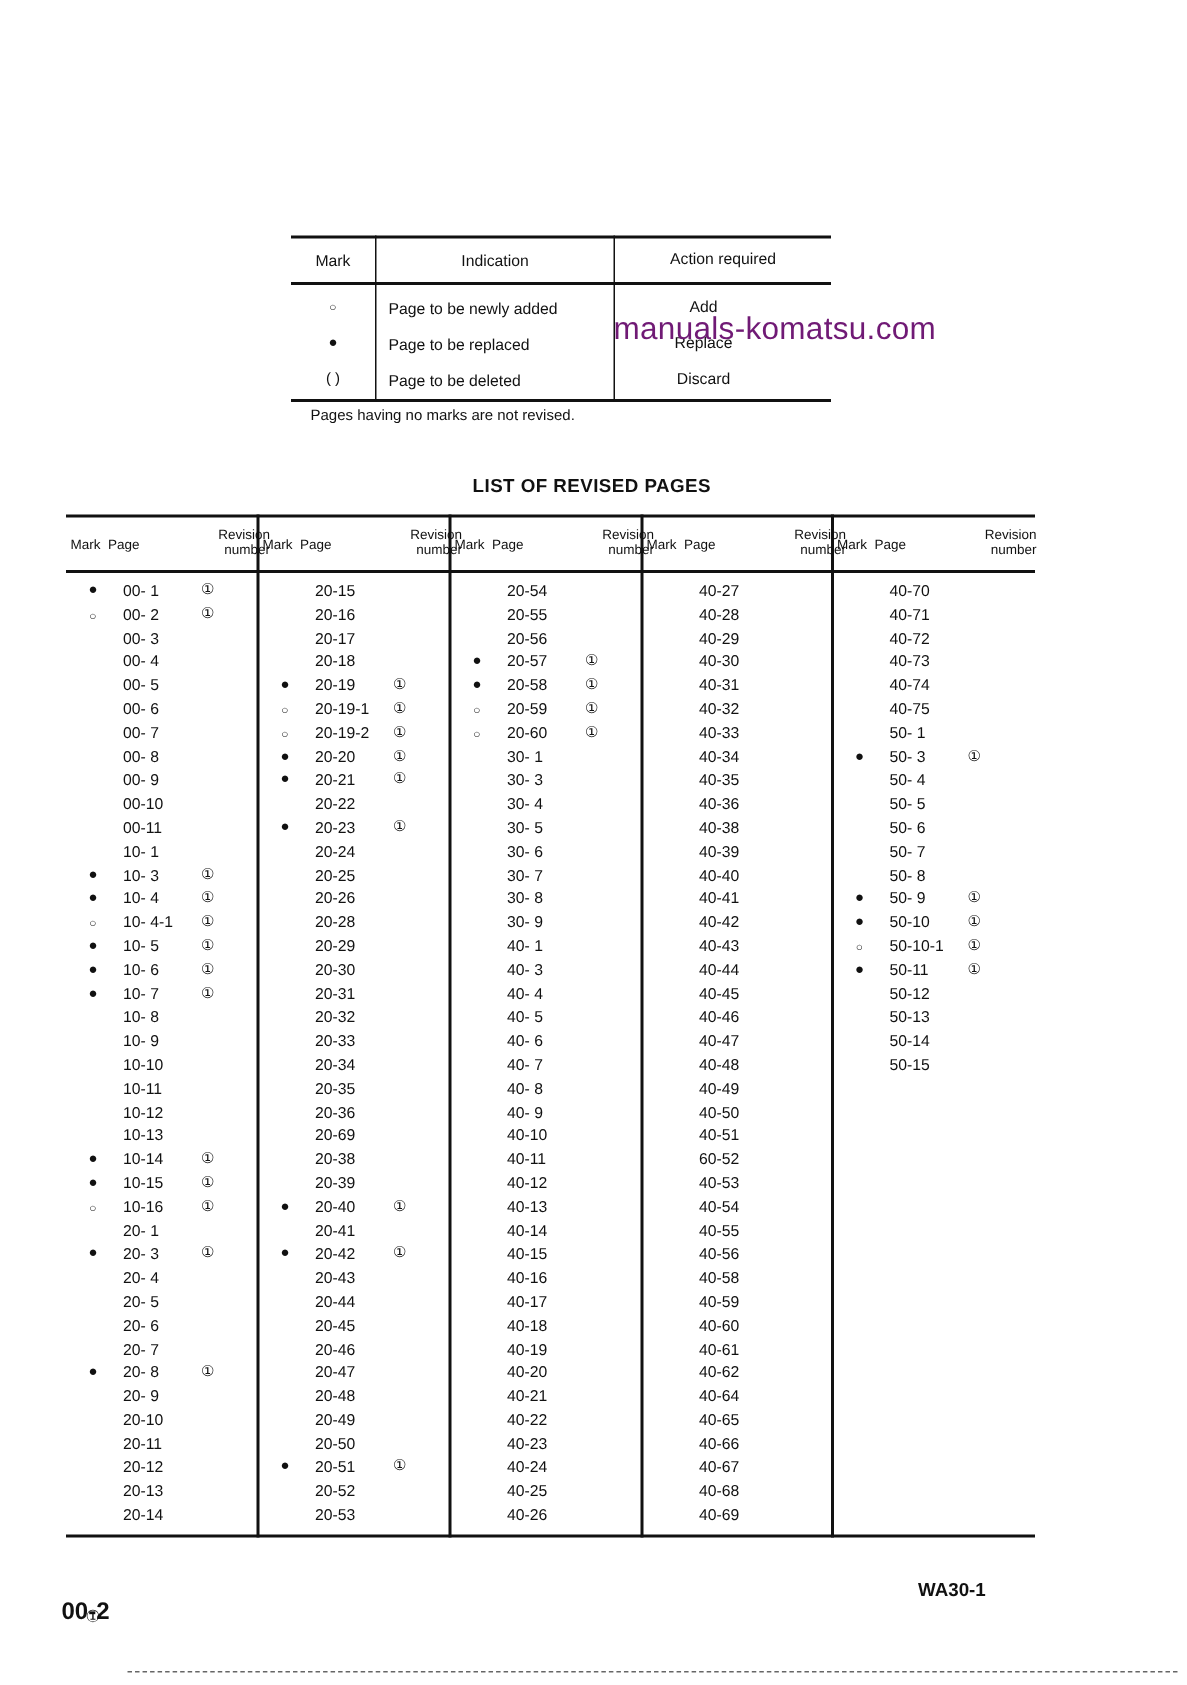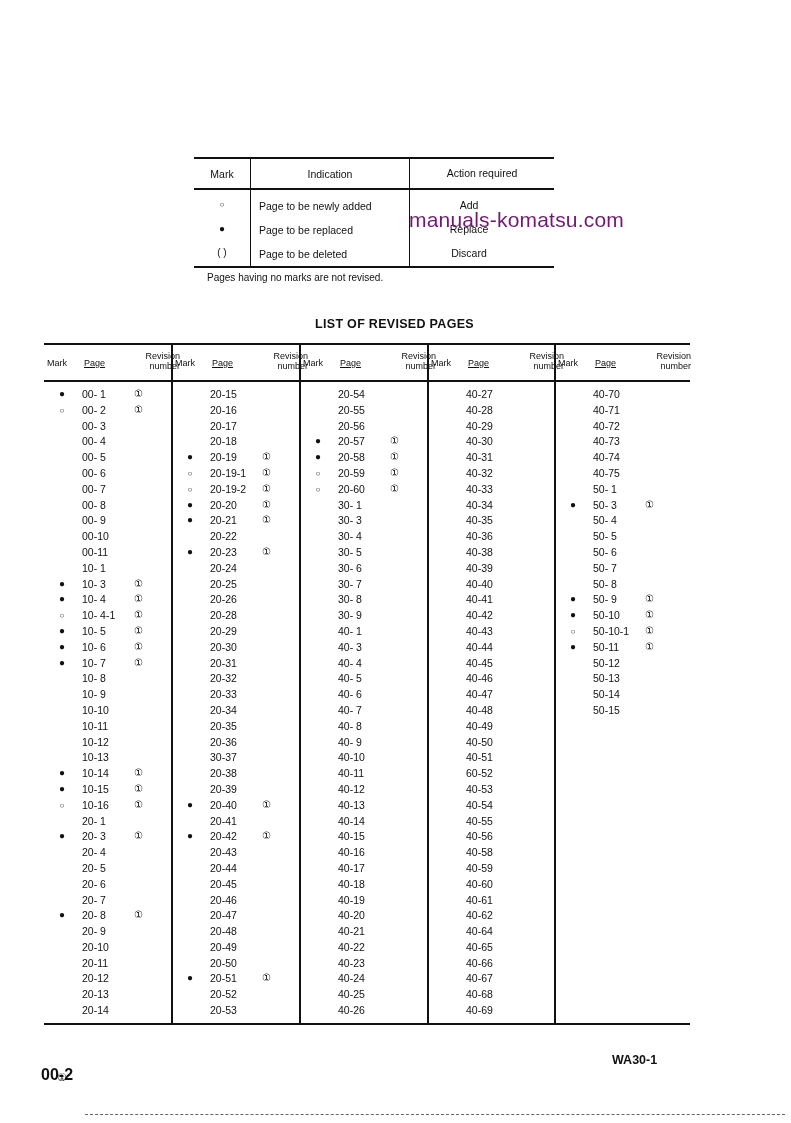--- a/index.html
+++ b/index.html
@@ -27,21 +27,21 @@
   
   .main { left: 44px; top: 343px; width: 646px; height: 682px; }
   .main .hline-top { position: absolute; left: 0; top: 0; width: 646px; height: 2px; background: #111; }
   .main .hline-head { position: absolute; left: 0; top: 37px; width: 646px; height: 2px; background: #111; }
   .main .hline-bot { position: absolute; left: 0; top: 680px; width: 646px; height: 2px; background: #111; }
   .main .vline { position: absolute; top: 0; width: 1.5px; height: 682px; background: #111; }
   .col { position: absolute; top: 0; width: 128px; height: 682px; }
   .col .hdr { position: absolute; top: 0; height: 37px; width: 128px; font-size: 9px; }
   .col .hdr span { position: absolute; }
   .col .hdr .h-mark { left: 3px; top: 15px; }
-  .col .hdr .h-page { left: 40px; top: 15px; text-decoration: underline; }
+  .col .hdr .h-page { left: 28px; top: 15px; }
   .col .hdr .h-rev { left: 78px; top: 8px; text-align: right; width: 44px; line-height: 10px; margin-left: 14px; }
   .rows { position: absolute; top: 44px; left: 0; width: 128px; }
   .row { position: relative; height: 15.8px; font-size: 10.5px; }
   .row span { position: absolute; top: 0; line-height: 14px; }
   .row .mk { left: 13px; width: 10px; text-align: center; font-size: 10px; }
   .row .mk.open { font-size: 8px; top: 1px; }
   .row .pg { left: 38px; white-space: pre; }
   .row .rv { left: 90px; font-size: 10px; }
 
   .footer-page { left: 41px; top: 1050px; font-size: 16px; font-weight: bold; margin-top: 16px; }
@@ -424,21 +424,21 @@
           <span class="pg">20-35</span>
           <span class="rv"></span>
         </div>
         <div class="row">
           <span class="mk"></span>
           <span class="pg">20-36</span>
           <span class="rv"></span>
         </div>
         <div class="row">
           <span class="mk"></span>
-          <span class="pg">30-37</span>
+          <span class="pg">20-69</span>
           <span class="rv"></span>
         </div>
         <div class="row">
           <span class="mk"></span>
           <span class="pg">20-38</span>
           <span class="rv"></span>
         </div>
         <div class="row">
           <span class="mk"></span>
           <span class="pg">20-39</span>

